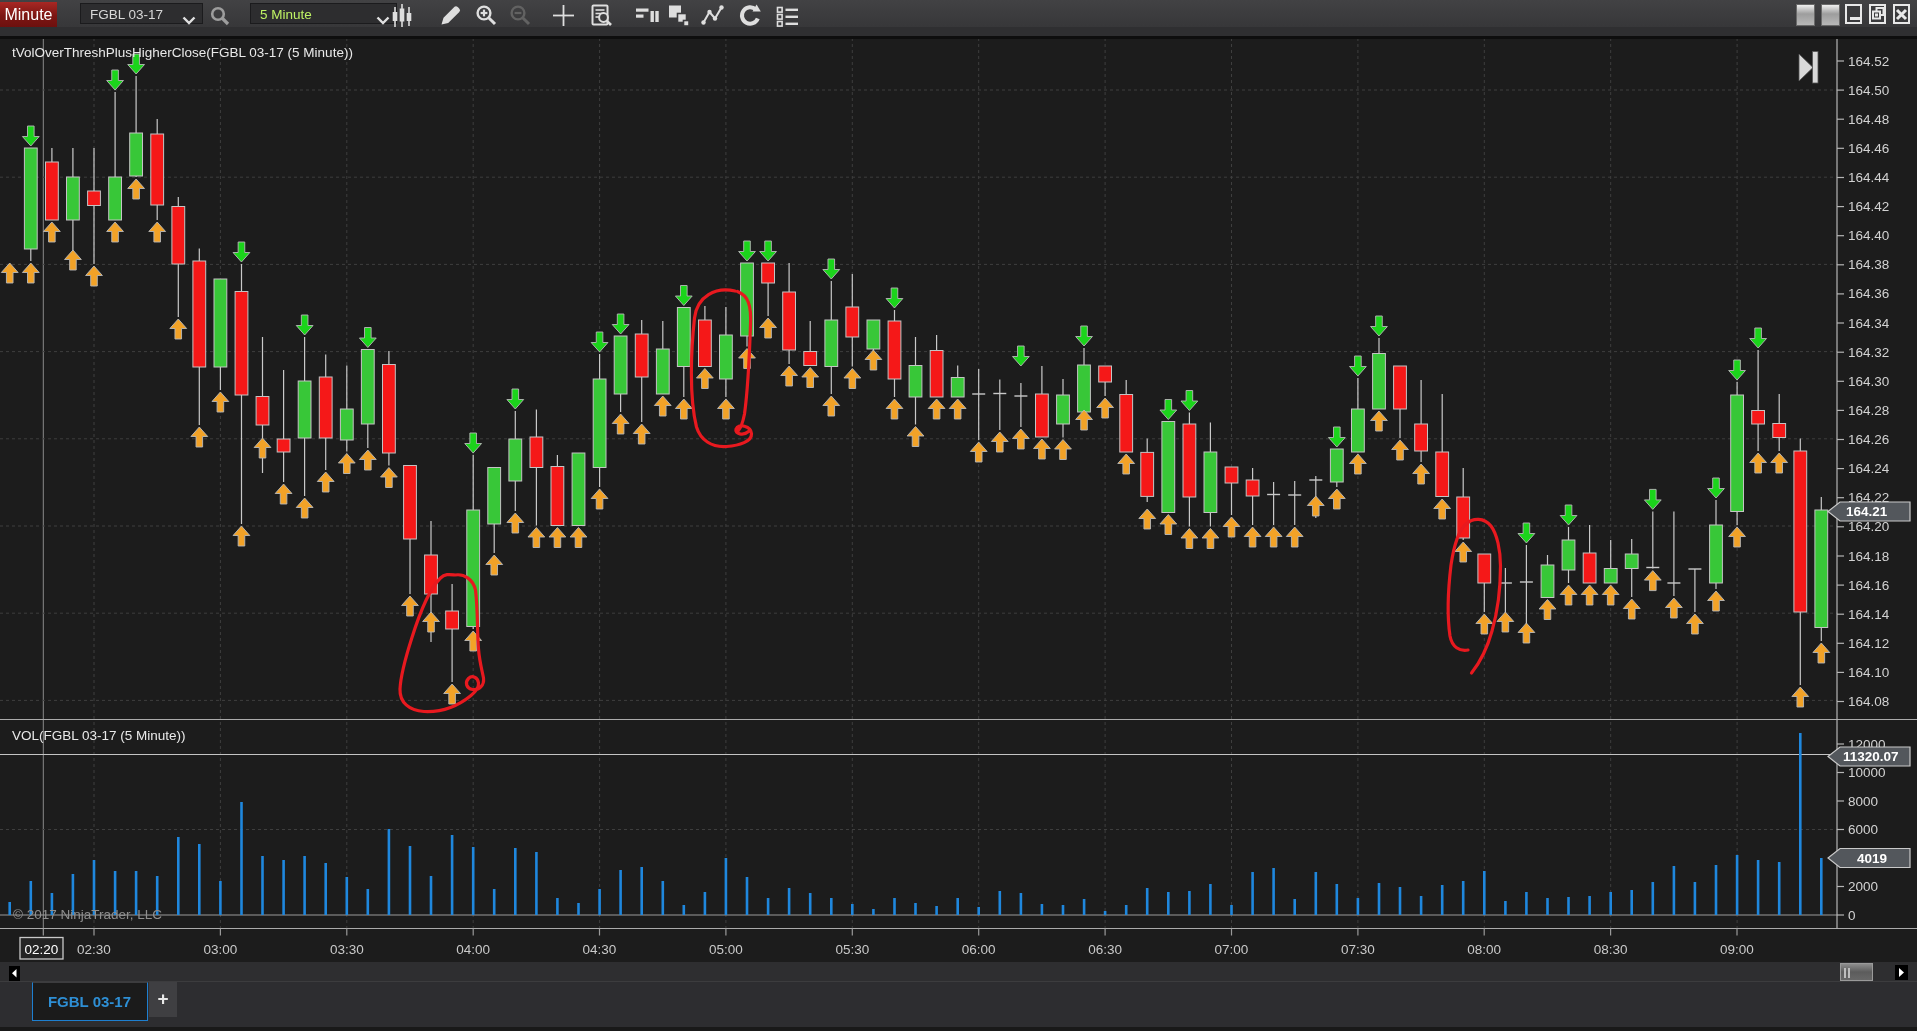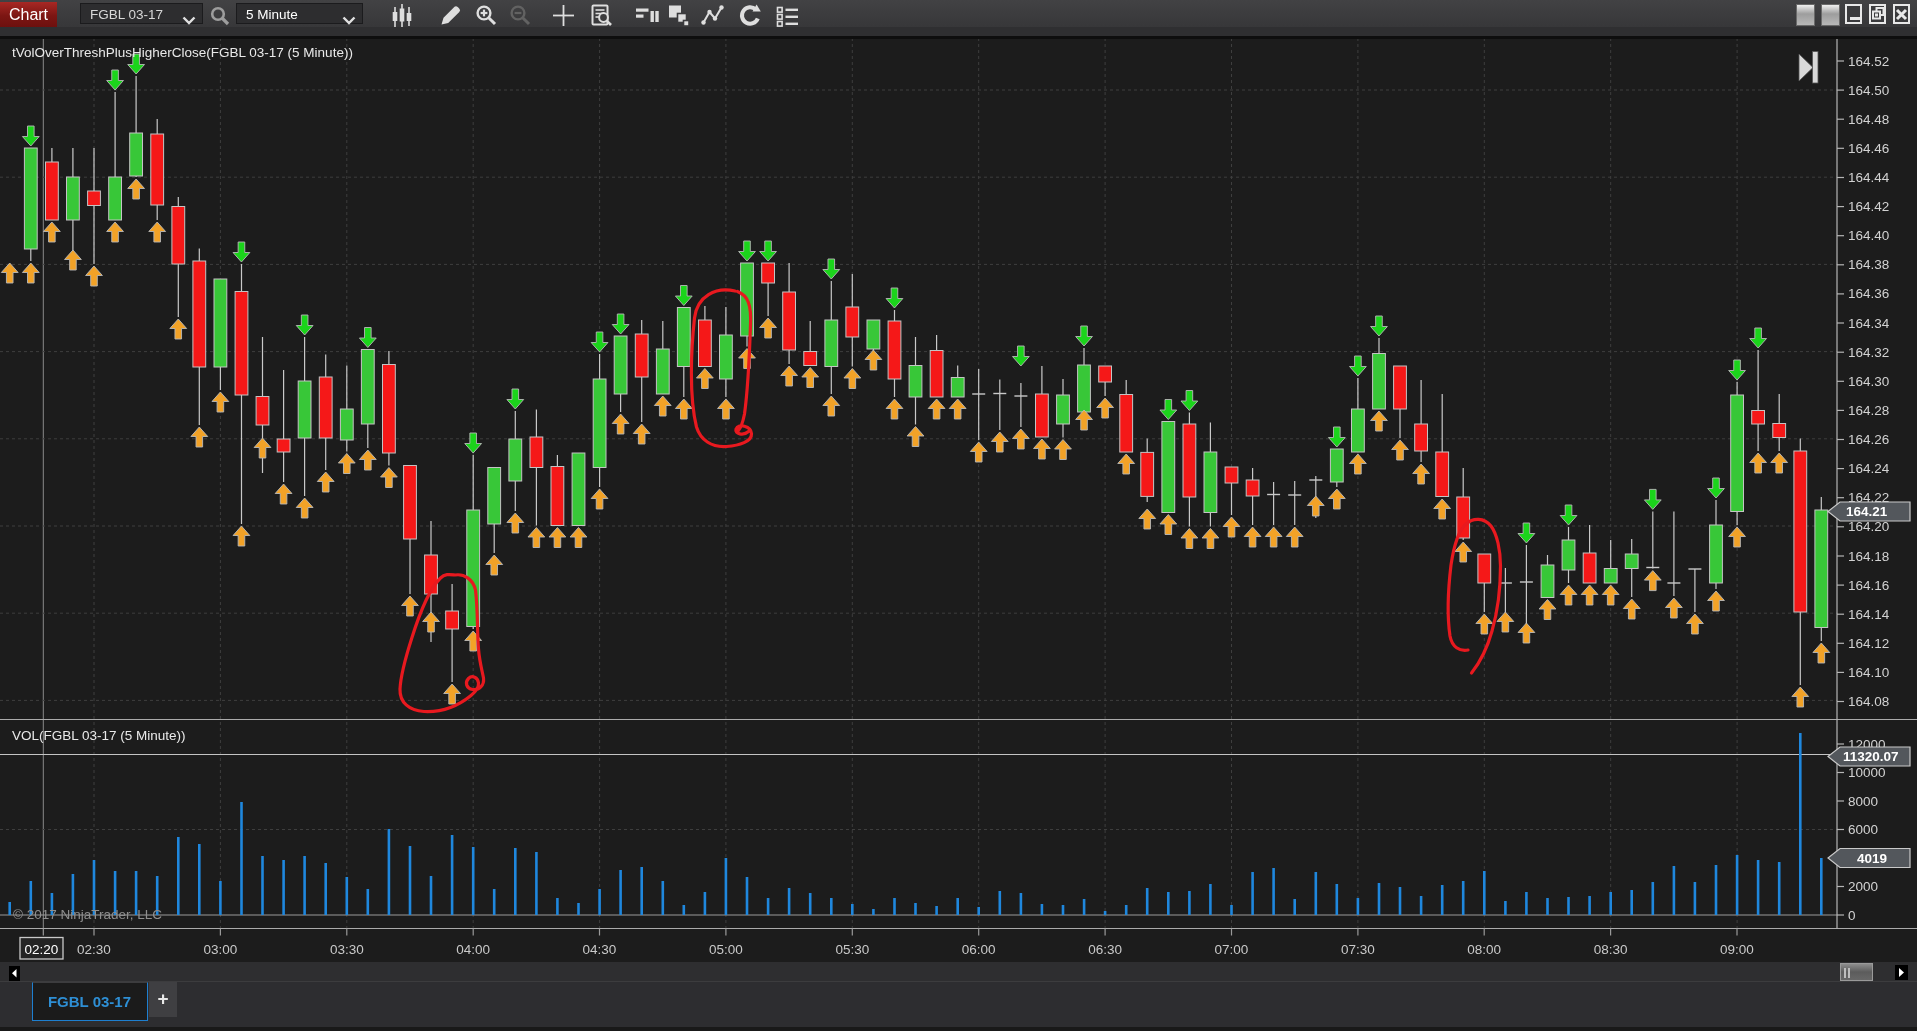--- a/index.html
+++ b/index.html
@@ -507,29 +507,29 @@
     <text x="1484.2" y="954" font-family="Liberation Sans, sans-serif" font-size="13.5" fill="#c9c9c9" text-anchor="middle">08:00</text>
     <line x1="1610.6" y1="928.5" x2="1610.6" y2="935.5" stroke="#9a9a9a" stroke-width="1.2"></line>
     <text x="1610.6" y="954" font-family="Liberation Sans, sans-serif" font-size="13.5" fill="#c9c9c9" text-anchor="middle">08:30</text>
     <line x1="1737" y1="928.5" x2="1737" y2="935.5" stroke="#9a9a9a" stroke-width="1.2"></line>
     <text x="1737" y="954" font-family="Liberation Sans, sans-serif" font-size="13.5" fill="#c9c9c9" text-anchor="middle">09:00</text>
     <line x1="43.3" y1="928.5" x2="43.3" y2="935.5" stroke="#9a9a9a" stroke-width="1.2"></line>
     <rect x="20" y="937.5" width="43" height="21.5" fill="#242424" stroke="#c9c9c9" stroke-width="1.3"></rect>
     <text x="41.5" y="954" font-family="Liberation Sans, sans-serif" font-size="13.5" fill="#ffffff" text-anchor="middle">02:20</text>
   </svg>
 <div style="position:absolute;left:0;top:0;width:1917px;height:27px;background:linear-gradient(#424244,#373739)">
-<div style="position:absolute;left:0;top:2px;width:57px;height:25px;background:linear-gradient(#a82824,#7c1613 55%,#6d100e);color:#fff;font:16px 'Liberation Sans',sans-serif;text-align:center;line-height:25px">Chart</div>
+<div style="position:absolute;left:0;top:2px;width:57px;height:25px;background:linear-gradient(#a82824,#7c1613 55%,#6d100e);color:#fff;font:16px 'Liberation Sans',sans-serif;text-align:center;line-height:25px">Minute</div>
 <div style="position:absolute;left:80px;top:3px;width:123px;height:21px;background:#2d2d2f;border:1px solid #1b1b1d;color:#d8d8d8;font:13.5px 'Liberation Sans',sans-serif;line-height:21px"><span style="margin-left:9px">FGBL 03-17</span><span style="position:absolute;right:6px;top:6px"><svg width="14" height="9" viewBox="0 0 14 9">
           <path d="M1.5 1.5 L7 7 L12.5 1.5" fill="none" stroke="#e0e0e0" stroke-width="2.4"></path>
         </svg></span></div>
 <svg style="position:absolute;left:209px;top:6px" width="22" height="21" viewBox="0 0 22 21">
       <circle cx="9" cy="8" r="5.8" fill="none" stroke="#9d9d9d" stroke-width="2.6"></circle>
       <line x1="13" y1="12" x2="19" y2="18" stroke="#9d9d9d" stroke-width="3.2"></line>
     </svg>
-<div style="position:absolute;left:236px;top:3px;width:127px;height:21px;background:#2d2d2f;border:1px solid #1b1b1d;color:#ffffff;font:13.5px 'Liberation Sans',sans-serif;line-height:21px"><span style="margin-left:9px">5 Minute</span><span style="position:absolute;right:6px;top:6px"><svg width="14" height="9" viewBox="0 0 14 9">
+<div style="position:absolute;left:250px;top:3px;width:147px;height:21px;background:#2d2d2f;border:1px solid #1b1b1d;color:#bef264;font:13.5px 'Liberation Sans',sans-serif;line-height:21px"><span style="margin-left:9px">5 Minute</span><span style="position:absolute;right:6px;top:6px"><svg width="14" height="9" viewBox="0 0 14 9">
           <path d="M1.5 1.5 L7 7 L12.5 1.5" fill="none" stroke="#e0e0e0" stroke-width="2.4"></path>
         </svg></span></div>
 <svg style="position:absolute;left:391px;top:4px" width="22" height="25" viewBox="0 0 22 25">
       <line x1="4" y1="3" x2="4" y2="23" stroke="#dedede" stroke-width="1.6"></line>
       <rect x="1.7" y="8" width="4.6" height="9" fill="#dedede"></rect>
       <line x1="11" y1="0" x2="11" y2="25" stroke="#dedede" stroke-width="1.6"></line>
       <rect x="8.7" y="4.5" width="4.6" height="13" fill="#dedede"></rect>
       <line x1="18" y1="3" x2="18" y2="22" stroke="#dedede" stroke-width="1.6"></line>
       <rect x="15.7" y="9" width="4.6" height="8" fill="#dedede"></rect>
     </svg>

